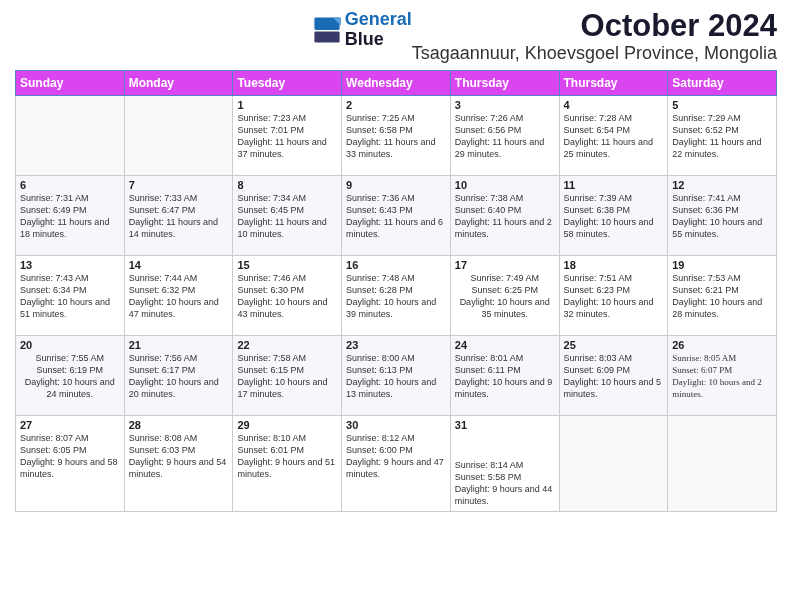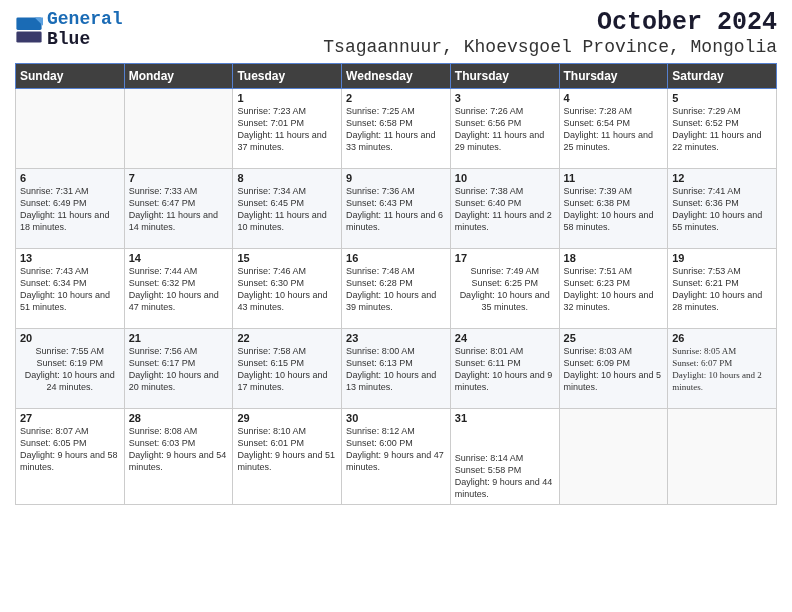--- a/index.html
+++ b/index.html
@@ -6,23 +6,22 @@
     body {
       font-family: Arial, sans-serif;
       background: #fff;
       width: 792px;
       min-height: 612px;
       padding: 10px 15px;
     }
     .header {
       display: flex;
       align-items: flex-start;
-      justify-content: space-between;
+      justify-content: flex-end;
       margin-bottom: 4px;
-      font-family: Liberation Mono, monospace;
     }
     .logo {
       display: flex;
       align-items: center;
       gap: 4px;
     }
     .logo-text {
       font-size: 18px;
       font-weight: bold;
       color: #1a1a2e;
@@ -32,37 +31,37 @@
       color: #1a6bb5;
     }
     .logo-icon {
       width: 28px;
       height: 28px;
     }
     .title-block {
       text-align: right;
     }
     .month-title {
-      font-size: 25px;
+      font-size: 31px;
       font-weight: bold;
       color: #1a1a2e;
       line-height: 1;
     }
     .subtitle {
       font-size: 18px;
       color: #333;
       margin-top: 2px;
     }
     table {
       width: 100%;
       border-collapse: collapse;
       margin-top: 6px;
     }
     thead th {
-      background-color: #404040;
+      background-color: #d946ef;
       color: #fff;
       font-size: 12px;
       font-weight: bold;
       padding: 5px 4px;
       text-align: left;
       border: 1px solid #5580d0;
     }
     tbody td {
       vertical-align: top;
       border: 1px solid #ccc;

